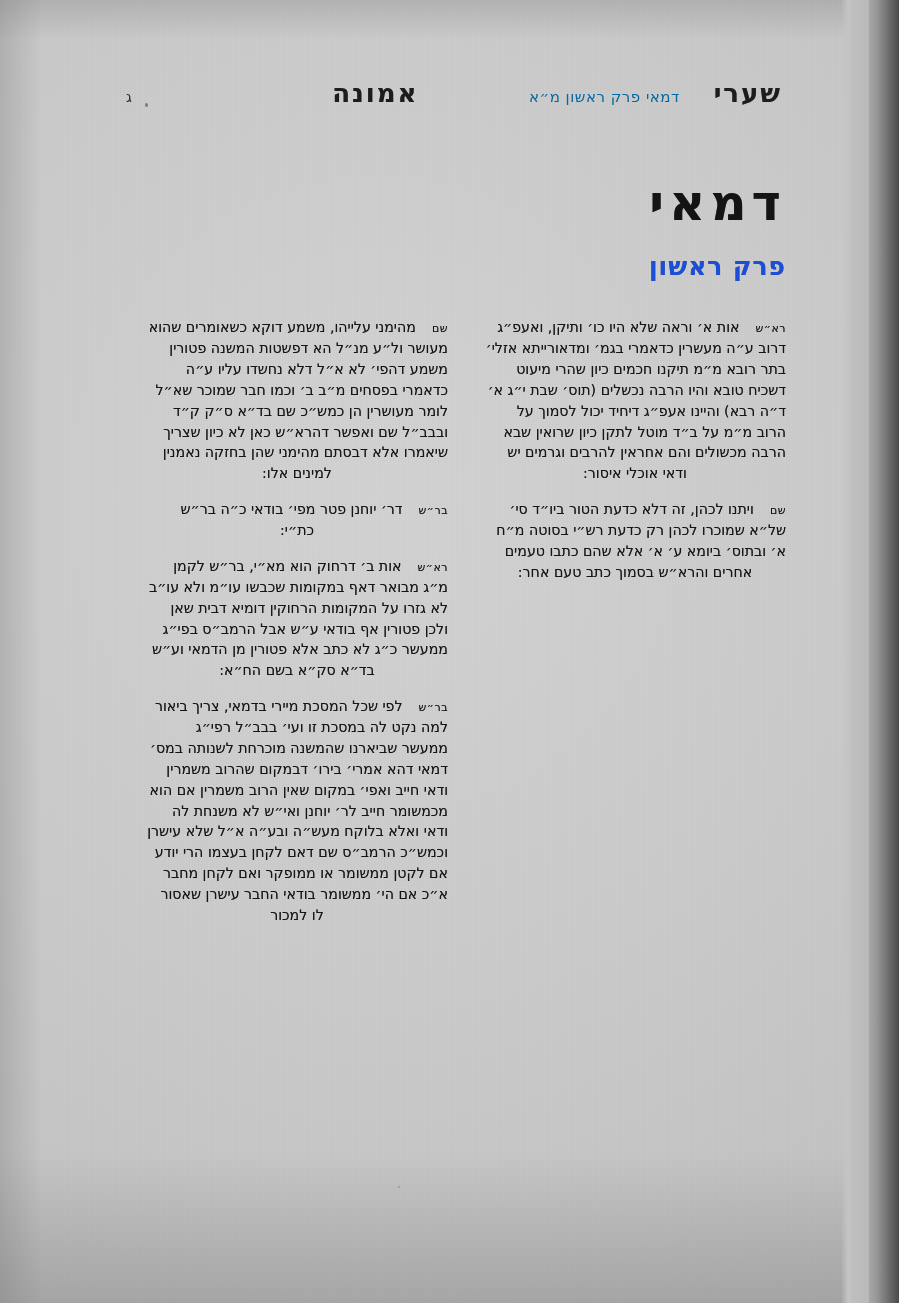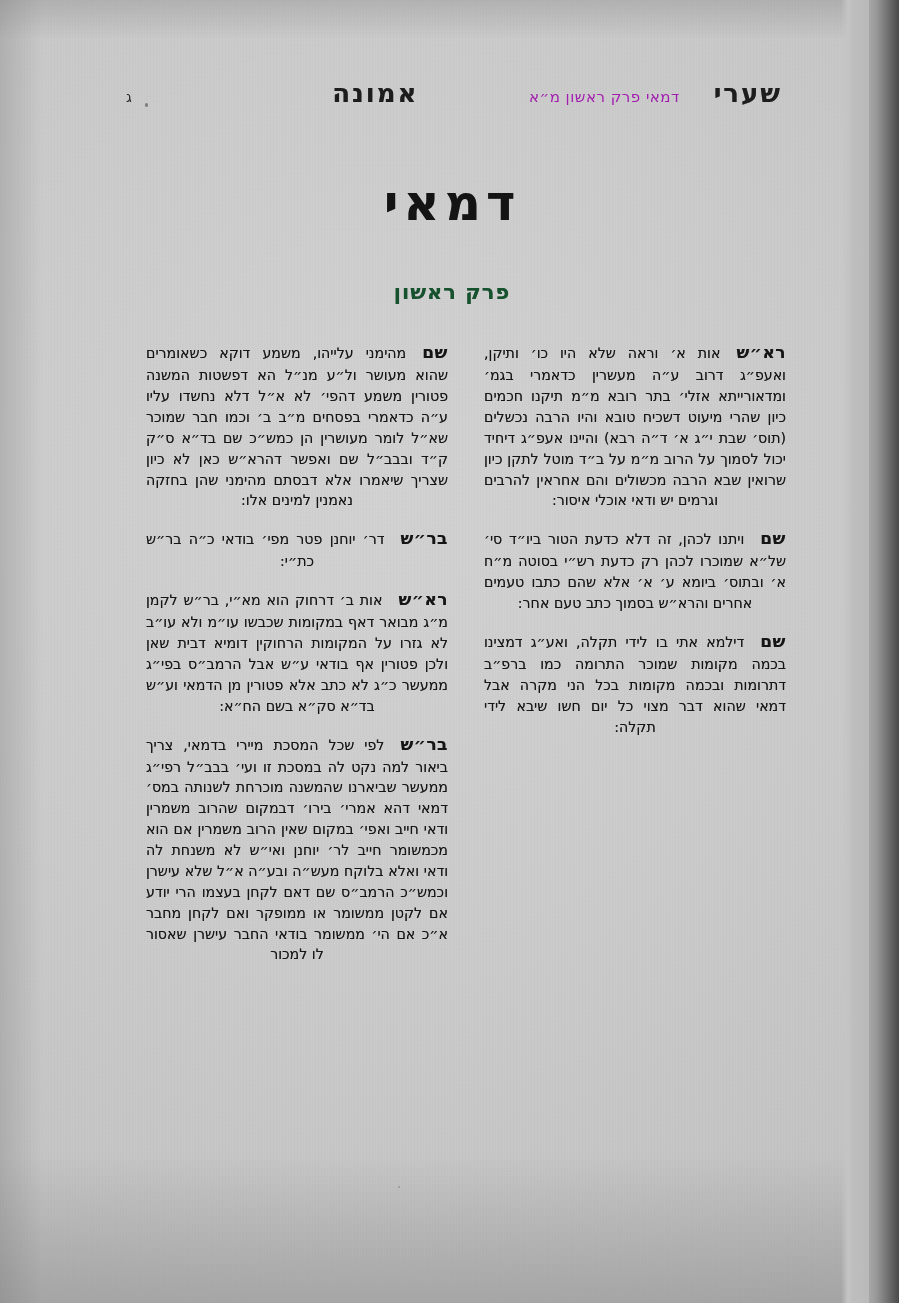--- a/index.html
+++ b/index.html
@@ -77,21 +77,21 @@
     font-size:26px;
     font-weight:700;
     letter-spacing:2px;
   }
   .rh-mid{
     font-size:15px;
     font-weight:400;
     letter-spacing:.5px;
     margin-right:34px;
     margin-left:auto;
-    color:#a21caf;
+    color:#0369a1;
   }
   .rh-bigword{
     font-size:26px;
     font-weight:700;
     letter-spacing:2px;
     margin-right:30px;
   }
   .rh-folio{
     font-size:14px;
     font-weight:400;
@@ -106,25 +106,25 @@
     margin-top:70px;
   }
   .tractate-title{
     font-size:50px;
     font-weight:700;
     letter-spacing:5px;
     color:#141414;
     line-height:1;
   }
   .chapter-title{
-    margin-top:52px;
-    font-size:21px;
+    margin-top:24px;
+    font-size:25px;
     font-weight:700;
     letter-spacing:1px;
-    color:#14532d;
+    color:#1d4ed8;
   }
 
   
   .columns{
     display:flex;
     flex-direction:row;
     gap:36px;
     margin-top:22px;
     direction:rtl;
   }
@@ -138,32 +138,33 @@
     font-size:14.2px;
     line-height:1.47;
     text-align:justify;
     text-justify:inter-word;
     text-align-last:center;
     direction:rtl;
     unicode-bidi:isolate;
   }
   .para:last-child{margin-bottom:7px;}
   .para .lemma{
-    font-weight:700;
-    font-size:17px;
+    font-weight:400;
+    font-size:11px;
     letter-spacing:.5px;
     margin-left:16px;
     white-space:nowrap;
   }
   .para .body{
     font-weight:400;
   }
   
   .para,.tractate-title,.chapter-title,.rh-right,.rh-bigword{
     text-shadow:0 0 .4px rgba(0,0,0,.45);
+    text-align:right;
   }
 </style>
 </head>
 <body>
 
 <div id="page">
 
   <div class="paper-base"></div>
   <div class="paper-grain"></div>
   <div class="edge-top"></div>
@@ -190,23 +191,20 @@
 
     <div class="columns">
 
       <div class="col">
         <p class="para">
           <span class="lemma">רא״ש</span><span class="body">אות א׳ וראה שלא היו כו׳ ותיקן, ואעפ״ג דרוב ע״ה מעשרין כדאמרי בגמ׳ ומדאורייתא אזלי׳ בתר רובא מ״מ תיקנו חכמים כיון שהרי מיעוט דשכיח טובא והיו הרבה נכשלים (תוס׳ שבת י״ג א׳ ד״ה רבא) והיינו אעפ״ג דיחיד יכול לסמוך על הרוב מ״מ על ב״ד מוטל לתקן כיון שרואין שבא הרבה מכשולים והם אחראין להרבים וגרמים יש ודאי אוכלי איסור:</span>
         </p>
         <p class="para">
           <span class="lemma">שם</span><span class="body">ויתנו לכהן, זה דלא כדעת הטור ביו״ד סי׳ של״א שמוכרו לכהן רק כדעת רש״י בסוטה מ״ח א׳ ובתוס׳ ביומא ע׳ א׳ אלא שהם כתבו טעמים אחרים והרא״ש בסמוך כתב טעם אחר:</span>
         </p>
-        <p class="para">
-          <span class="lemma">שם</span><span class="body">דילמא אתי בו לידי תקלה, ואע״ג דמצינו בכמה מקומות שמוכר התרומה כמו ברפ״ב דתרומות ובכמה מקומות בכל הני מקרה אבל דמאי שהוא דבר מצוי כל יום חשו שיבא לידי תקלה:</span>
-        </p>
       </div>
 
       <div class="col">
         <p class="para">
           <span class="lemma">שם</span><span class="body">מהימני עלייהו, משמע דוקא כשאומרים שהוא מעושר ול״ע מנ״ל הא דפשטות המשנה פטורין משמע דהפי׳ לא א״ל דלא נחשדו עליו ע״ה כדאמרי בפסחים מ״ב ב׳ וכמו חבר שמוכר שא״ל לומר מעושרין הן כמש״כ שם בד״א ס״ק ק״ד ובבב״ל שם ואפשר דהרא״ש כאן לא כיון שצריך שיאמרו אלא דבסתם מהימני שהן בחזקה נאמנין למינים אלו:</span>
         </p>
         <p class="para">
           <span class="lemma">בר״ש</span><span class="body">דר׳ יוחנן פטר מפי׳ בודאי כ״ה בר״ש כת״י:</span>
         </p>
         <p class="para">

